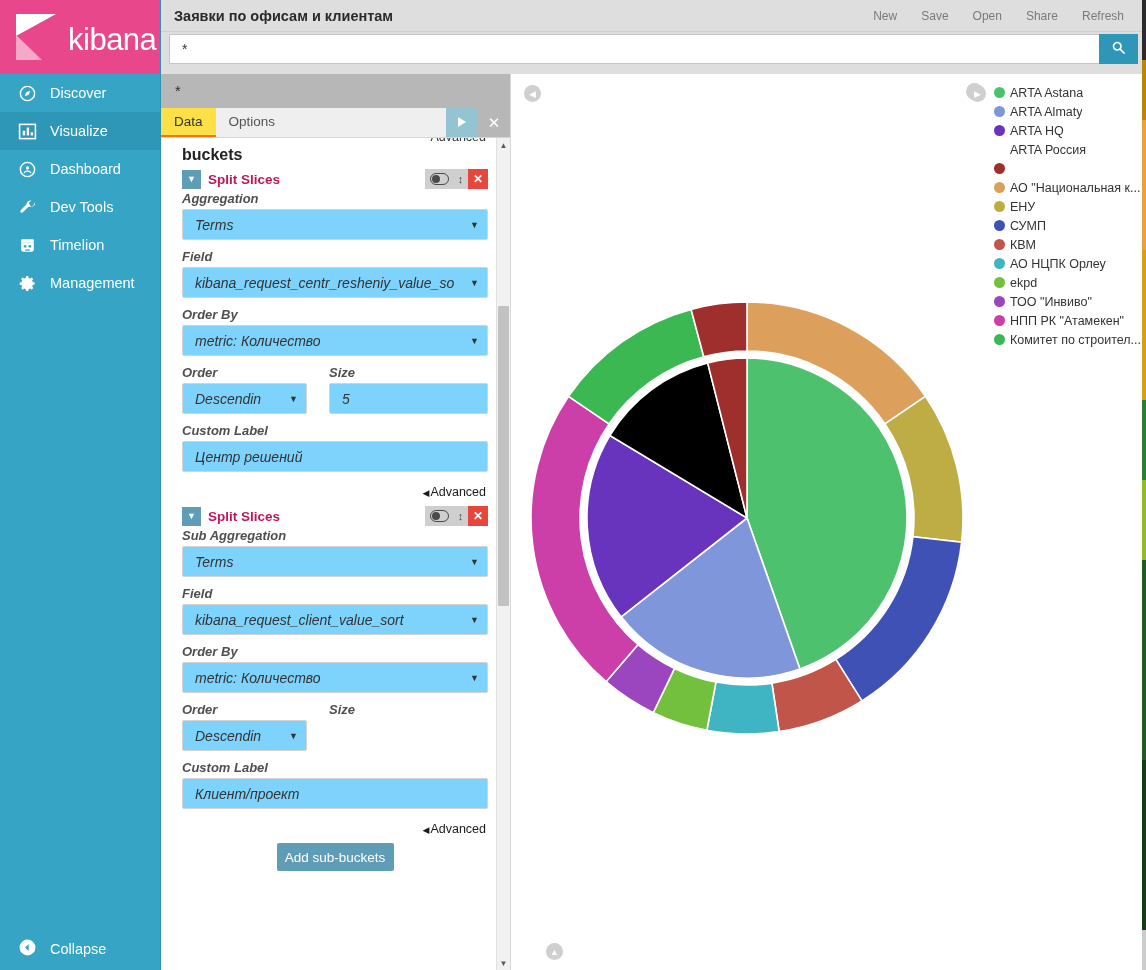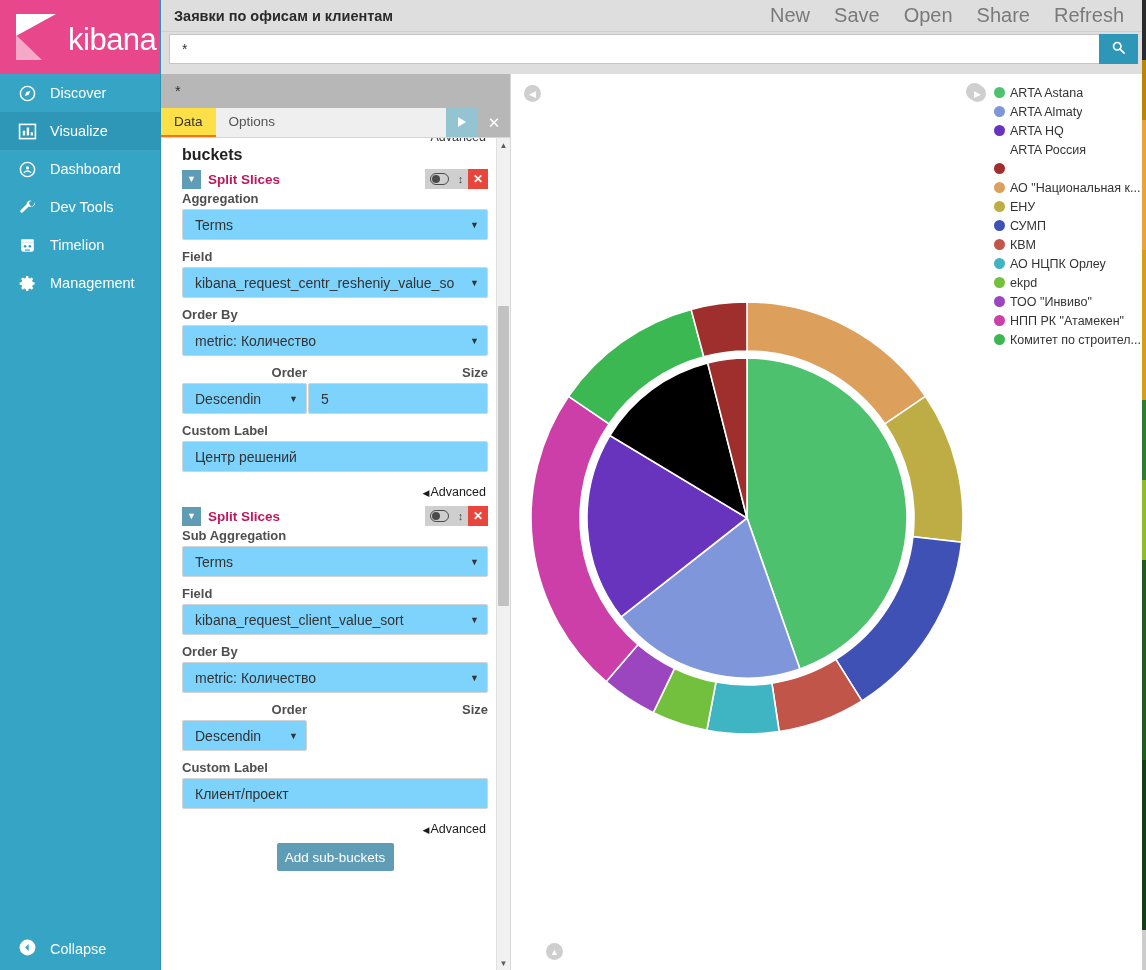--- a/index.html
+++ b/index.html
@@ -119,21 +119,21 @@
     color: #2a2a2a;
     flex: 1 1 auto;
     white-space: nowrap;
     overflow: hidden;
   }
   #topbar .top-actions {
     display: flex; gap: 0px; align-items: center;
   }
   #topbar .top-actions a {
     color: #7a7a7a;
-    font-size: 20px;
+    font-size: 12px;
     text-decoration: none;
     padding: 0 12px;
     cursor: pointer;
     white-space: nowrap;
   }
 
   
   #querybar {
     height: 42px;
     background: #dedede;
@@ -279,21 +279,21 @@
   .agg-ctrls { display: flex; align-items: center; gap: 0; }
   .agg-ctrl {
     height: 20px;
     display: flex; align-items: center; justify-content: center;
     cursor: pointer;
   }
   .agg-ctrl.disable { width: 28px; background: #cfcfcf; }
   .agg-ctrl.drag { width: 15px; background: #cfcfcf; color: #4a4a4a; font-size: 11px; }
   .agg-ctrl.remove { width: 20px; background: #e8453c; color: #fff; font-size: 12px; font-weight: bold; }
 
-  .fld { margin-bottom: 9px; }
+  .fld { margin-bottom: 9px; font-style: italic; }
   .fld-label {
     font-size: 13px;
     font-weight: bold;
     color: #4f4f4f;
     margin-bottom: 3px;
     display: block;
   }
   .ctrl {
     width: 100%;
     height: 31px;
@@ -315,21 +315,21 @@
   .ctrl.input-like { cursor: text; }
   .sel-wrap { position: relative; }
   .sel-wrap .caret {
     position: absolute;
     right: 9px; top: 50%;
     transform: translateY(-50%);
     font-size: 9px;
     color: #333;
     pointer-events: none;
   }
-  .row2 { display: flex; gap: 1px; text-align: right; }
+  .row2 { display: flex; gap: 22px; }
   .row2 .col-order { width: 125px; flex: 0 0 125px; }
   .row2 .col-size  { flex: 1 1 auto; }
   .adv-link {
     text-align: right;
     font-size: 12.5px;
     color: #1a1a1a;
     padding: 4px 2px 7px 0;
     cursor: pointer;
   }
   .adv-link .tri { font-size: 9px; margin-right: 1px; }

